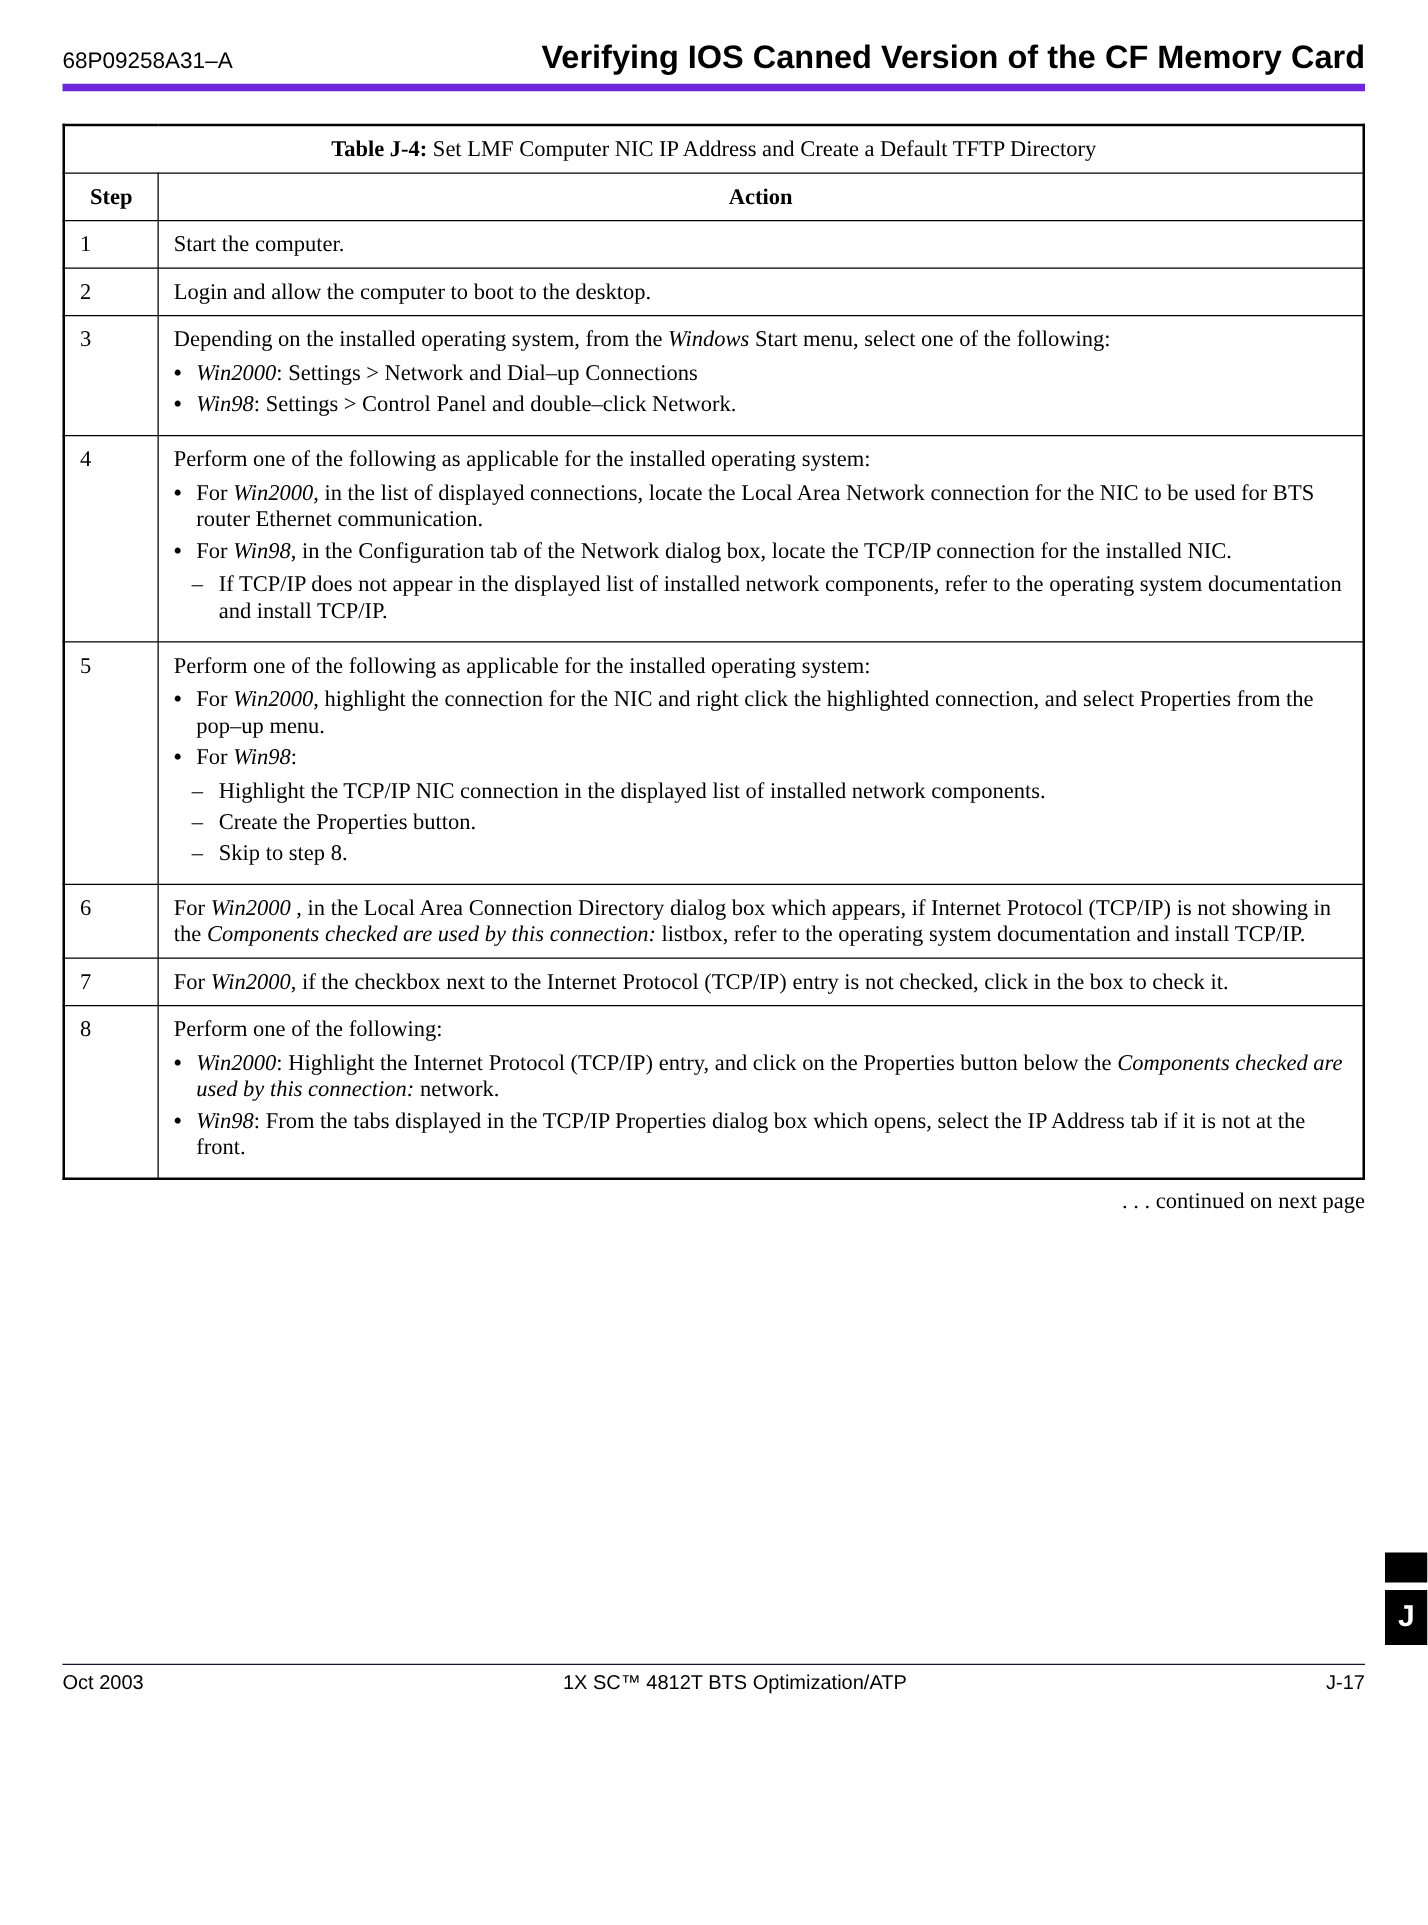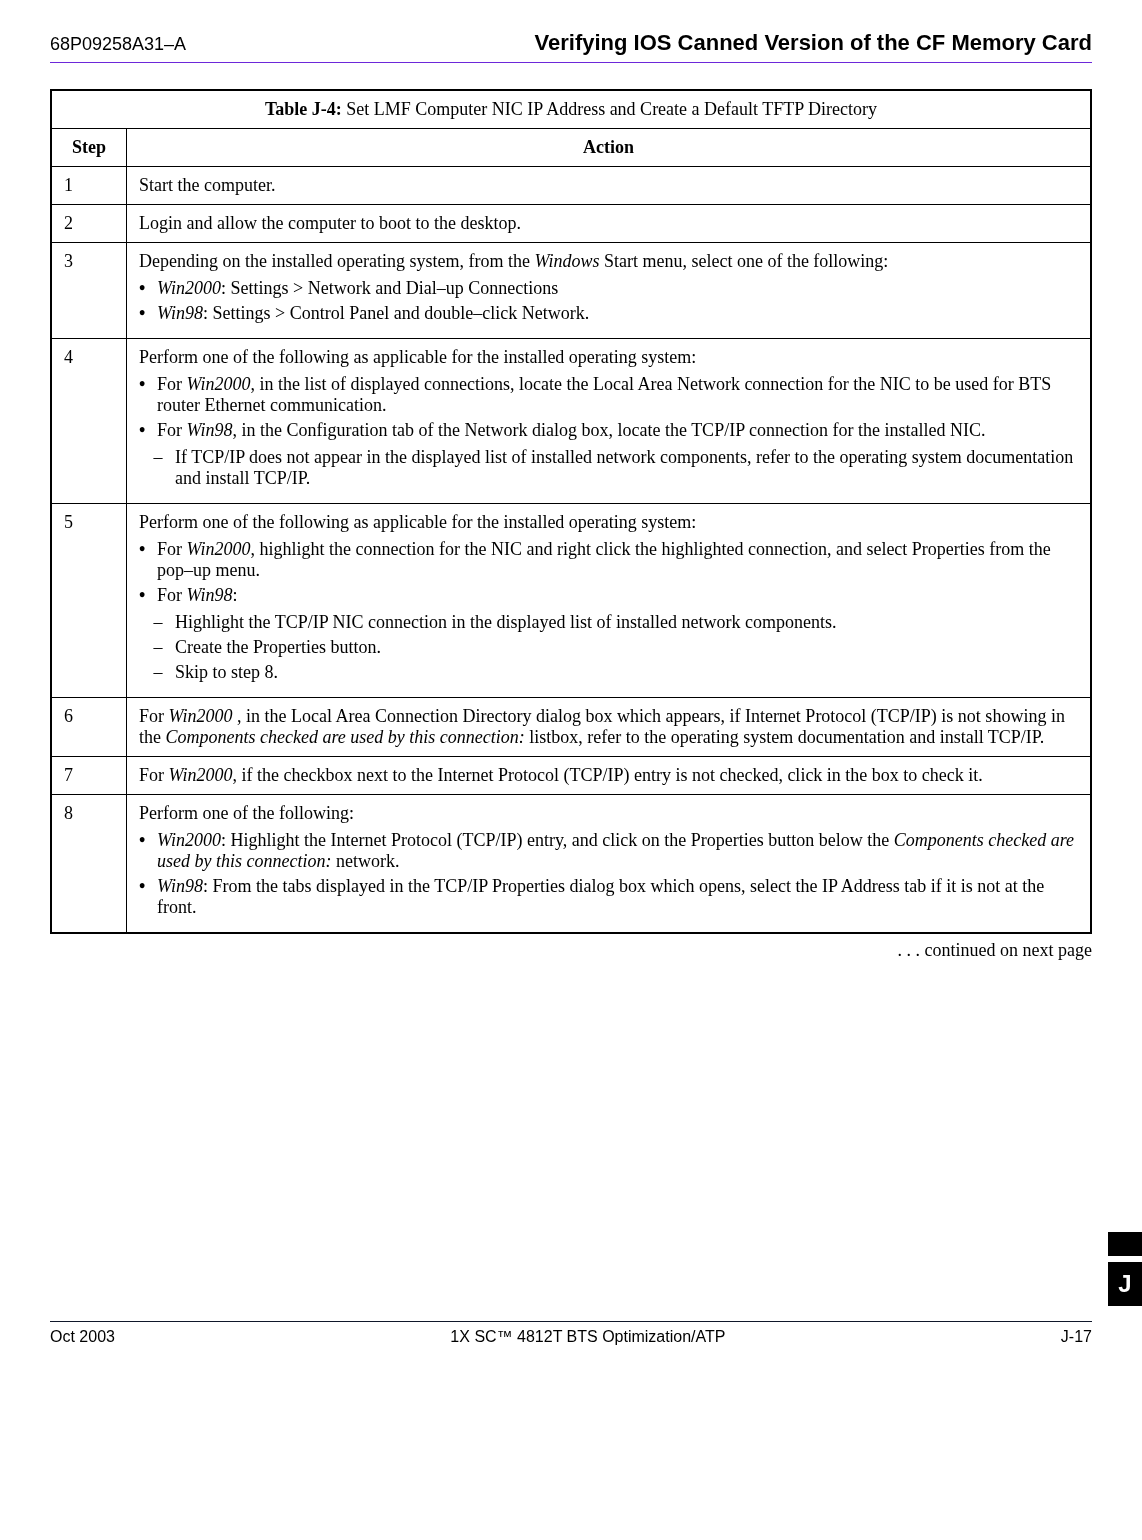--- a/index.html
+++ b/index.html
@@ -9,31 +9,31 @@
     padding: 30px 50px 30px 50px;
     color: #000;
     background: #fff;
     width: 1142px;
     box-sizing: border-box;
   }
   .header-row {
     display: flex;
     justify-content: space-between;
     align-items: baseline;
-    border-bottom: 1px solid #6d28d9;
+    border-bottom: 6px solid #6d28d9;
     padding-bottom: 6px;
     margin-bottom: 20px;
   }
   .doc-id {
     font-family: Arial, Helvetica, sans-serif;
     font-size: 18px;
   }
   .doc-title {
     font-family: Arial, Helvetica, sans-serif;
-    font-size: 22px;
+    font-size: 26px;
     font-weight: bold;
   }
   table.proc {
     width: 100%;
     border-collapse: collapse;
     border: 2px solid #000;
     margin-top: 26px;
   }
   table.proc td, table.proc th {
     border: 1px solid #000;

